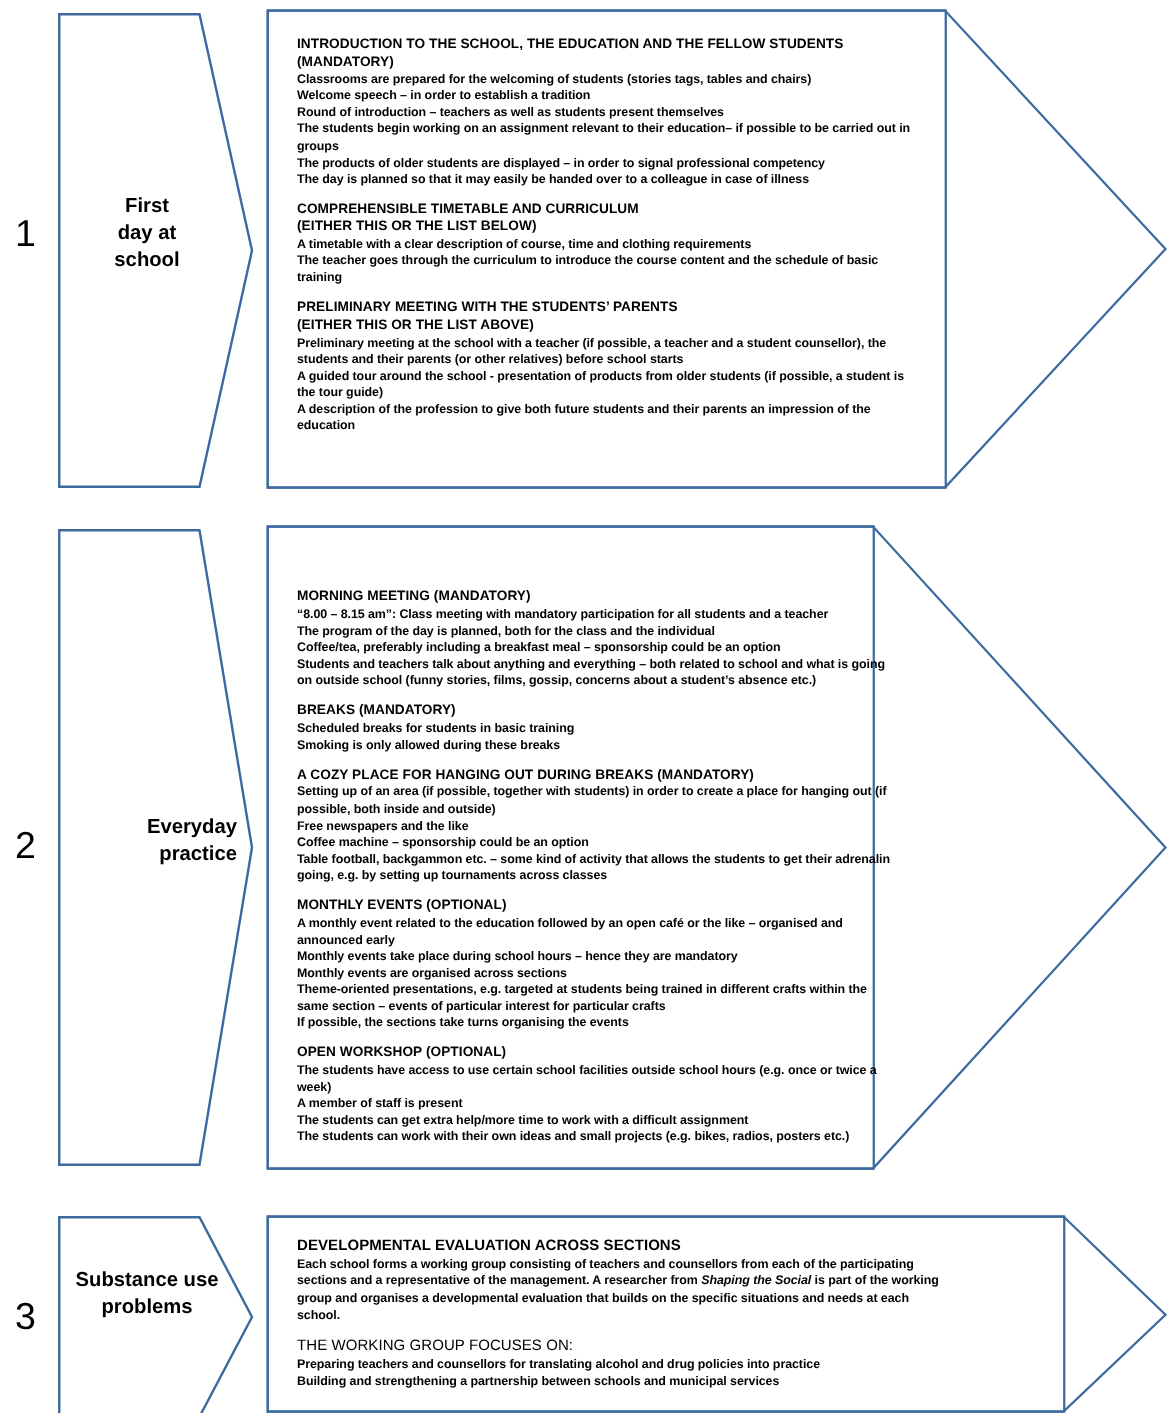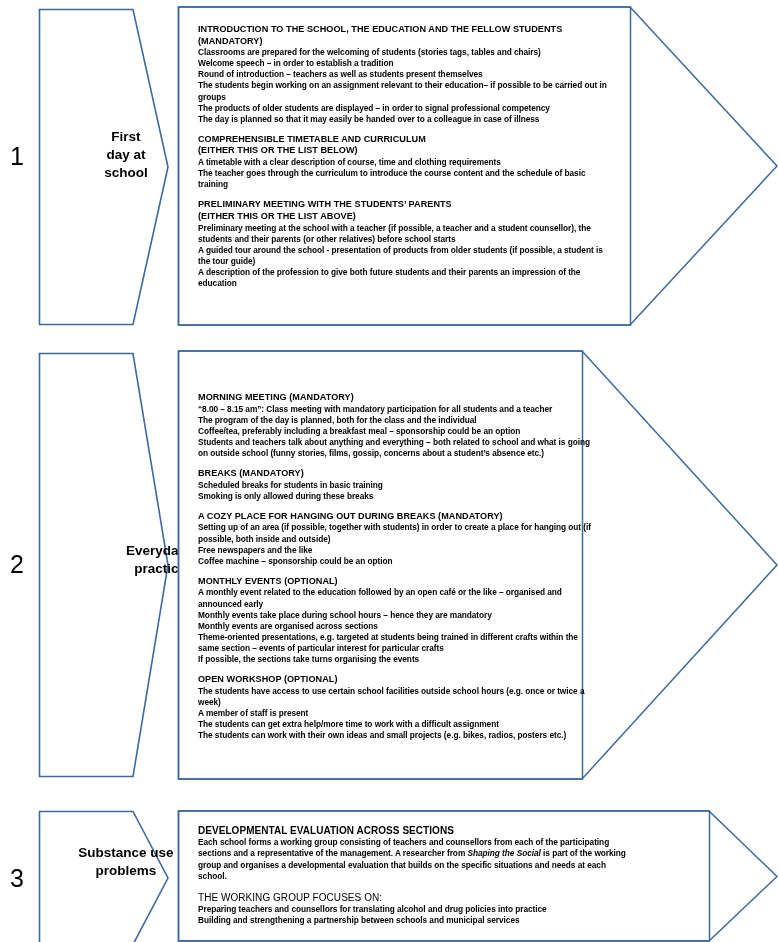--- a/index.html
+++ b/index.html
@@ -49,21 +49,20 @@
   }
   .label-text {
     position: absolute;
     left: 38px;
     width: 120px;
     text-align: center;
     font-size: 13.5px;
     font-weight: bold;
     line-height: 1.35;
     color: #000;
-    padding-left: 28px;
   }
 
   
   .content-chevron {
     position: absolute;
     left: 172px;
   }
   .content-chevron svg { display: block; }
 
   .content-text {
@@ -199,20 +198,21 @@
         <div class="sec-head">BREAKS (MANDATORY)</div>
         <div class="sec-line">Scheduled breaks for students in basic training</div>
         <div class="sec-line">Smoking is only allowed during these breaks</div>
       </div>
 
       <div class="sec">
         <div class="sec-head">A COZY PLACE FOR HANGING OUT DURING BREAKS (MANDATORY)</div>
         <div class="sec-line">Setting up of an area (if possible, together with students) in order to create a place for hanging out (if possible, both inside and outside)</div>
         <div class="sec-line">Free newspapers and the like</div>
         <div class="sec-line">Coffee machine – sponsorship could be an option</div>
+        <div class="sec-line">Table football, backgammon etc. – some kind of activity that allows the students to get their adrenalin going, e.g. by setting up tournaments across classes</div>
       </div>
 
       <div class="sec">
         <div class="sec-head">MONTHLY EVENTS (OPTIONAL)</div>
         <div class="sec-line">A monthly event related to the education followed by an open café or the like – organised and announced early</div>
         <div class="sec-line">Monthly events take place during school hours – hence they are mandatory</div>
         <div class="sec-line">Monthly events are organised across sections</div>
         <div class="sec-line">Theme-oriented presentations, e.g. targeted at students being trained in different crafts  within the same section – events of particular interest for particular crafts</div>
         <div class="sec-line">If possible, the sections take turns organising the events</div>
       </div>

